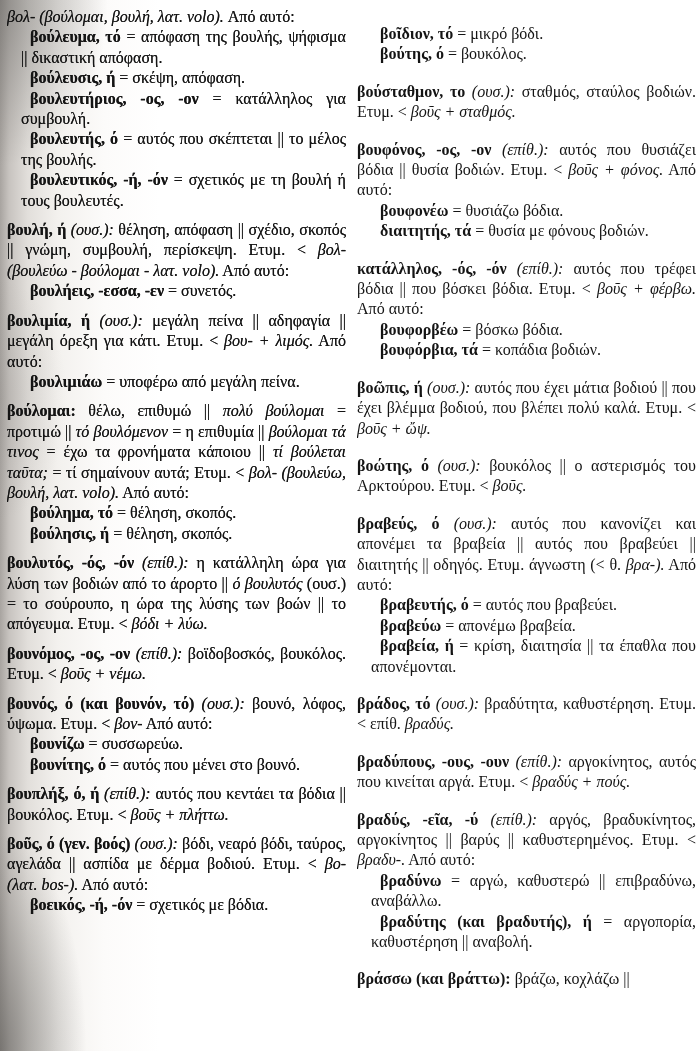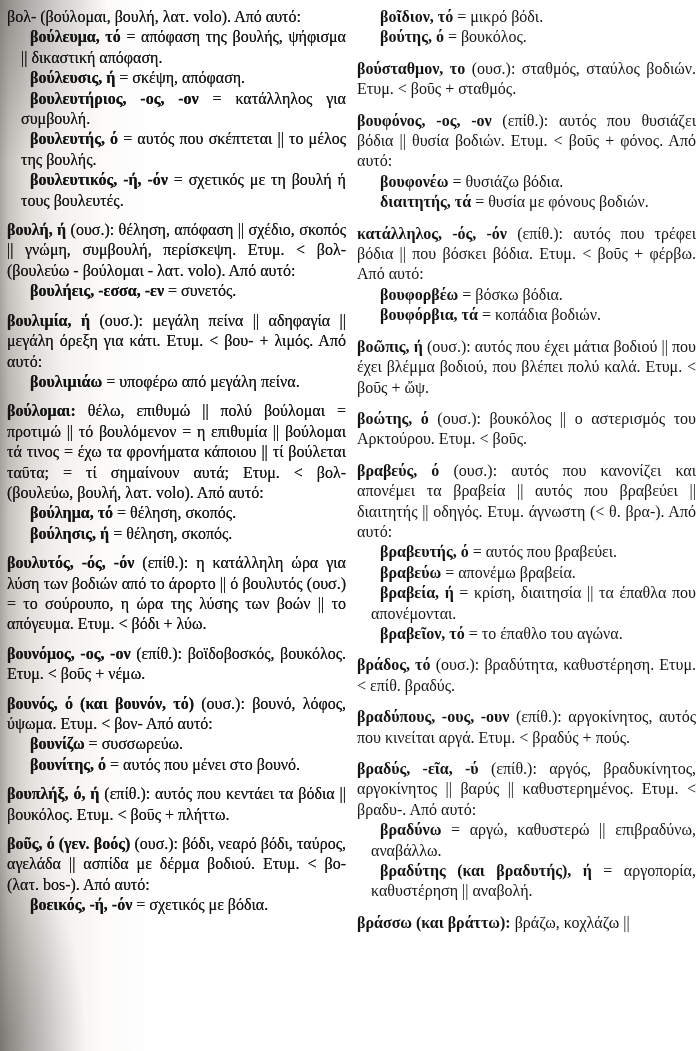--- a/index.html
+++ b/index.html
@@ -30,35 +30,35 @@
   }
   .col {
     flex: 1 1 0;
     min-width: 0;
     overflow: hidden;
   }
   
   .col.left { text-shadow: 0 0 0.55px rgba(10,10,10,0.8); }
 
   .block { margin: 0 0 9px 0; }
-  .col.right .block { margin-bottom: 11px; }
+  .col.right .block { margin-bottom: 11px; margin-top: 17px; }
 
   p.entry {
     margin: 0;
     font-size: 16px;
     line-height: 20.4px;
     text-align: justify;
   }
   p.entry.sub {
     padding-left: 14px;
     text-indent: 9px;
   }
   .r-n { font-style: normal; font-weight: normal; }
   .r-b { font-weight: bold; }
-  .r-i { }
+  .r-i { font-style: italic; }
 </style>
 </head>
 <body>
 
 <div id="page">
   <div id="columns">
     <div class="col left">
         <div class="block">
           <p class="entry"><span class="r-i">βολ- (βούλομαι, βουλή, λατ. volo). </span><span class="r-n">Από αυτό:</span></p>
           <p class="entry sub"><span class="r-b">βούλευμα, τό</span><span class="r-n"> = απόφαση της βουλής, ψήφισμα || δικαστική απόφαση.</span></p>
@@ -121,21 +121,20 @@
           <p class="entry"><span class="r-b">βοῶπις, ή </span><span class="r-i">(ουσ.):</span><span class="r-n"> αυτός που έχει μάτια βοδιού || που έχει βλέμμα βοδιού, που βλέπει πολύ καλά. Ετυμ. &lt; </span><span class="r-i">βοῦς + ὤψ.</span></p>
         </div>
         <div class="block">
           <p class="entry"><span class="r-b">βοώτης, ό </span><span class="r-i">(ουσ.):</span><span class="r-n"> βουκόλος || ο αστερισμός του Αρκτούρου. Ετυμ. &lt; </span><span class="r-i">βοῦς.</span></p>
         </div>
         <div class="block">
           <p class="entry"><span class="r-b">βραβεύς, ό </span><span class="r-i">(ουσ.):</span><span class="r-n"> αυτός που κανονίζει και απονέμει τα βραβεία || αυτός που βραβεύει || διαιτητής || οδηγός. Ετυμ. άγνωστη (&lt; θ. </span><span class="r-i">βρα-).</span><span class="r-n"> Από αυτό:</span></p>
           <p class="entry sub"><span class="r-b">βραβευτής, ό</span><span class="r-n"> = αυτός που βραβεύει.</span></p>
           <p class="entry sub"><span class="r-b">βραβεύω</span><span class="r-n"> = απονέμω βραβεία.</span></p>
           <p class="entry sub"><span class="r-b">βραβεία, ή</span><span class="r-n"> = κρίση, διαιτησία || τα έπαθλα που απονέμονται.</span></p>
-          <p class="entry sub"><span class="r-b">βραβεῖον, τό</span><span class="r-n"> = το έπαθλο του αγώνα.</span></p>
         </div>
         <div class="block">
           <p class="entry"><span class="r-b">βράδος, τό </span><span class="r-i">(ουσ.):</span><span class="r-n"> βραδύτητα, καθυστέρηση. Ετυμ. &lt; επίθ. </span><span class="r-i">βραδύς.</span></p>
         </div>
         <div class="block">
           <p class="entry"><span class="r-b">βραδύπους, -ους, -ουν </span><span class="r-i">(επίθ.):</span><span class="r-n"> αργοκίνητος, αυτός που κινείται αργά. Ετυμ. &lt; </span><span class="r-i">βραδύς + πούς.</span></p>
         </div>
         <div class="block">
           <p class="entry"><span class="r-b">βραδύς, -εῖα, -ύ </span><span class="r-i">(επίθ.):</span><span class="r-n"> αργός, βραδυκίνητος, αργοκίνητος || βαρύς || καθυστερημένος. Ετυμ. &lt; </span><span class="r-i">βραδυ-.</span><span class="r-n"> Από αυτό:</span></p>
           <p class="entry sub"><span class="r-b">βραδύνω</span><span class="r-n"> = αργώ, καθυστερώ || επιβραδύνω, αναβάλλω.</span></p>

